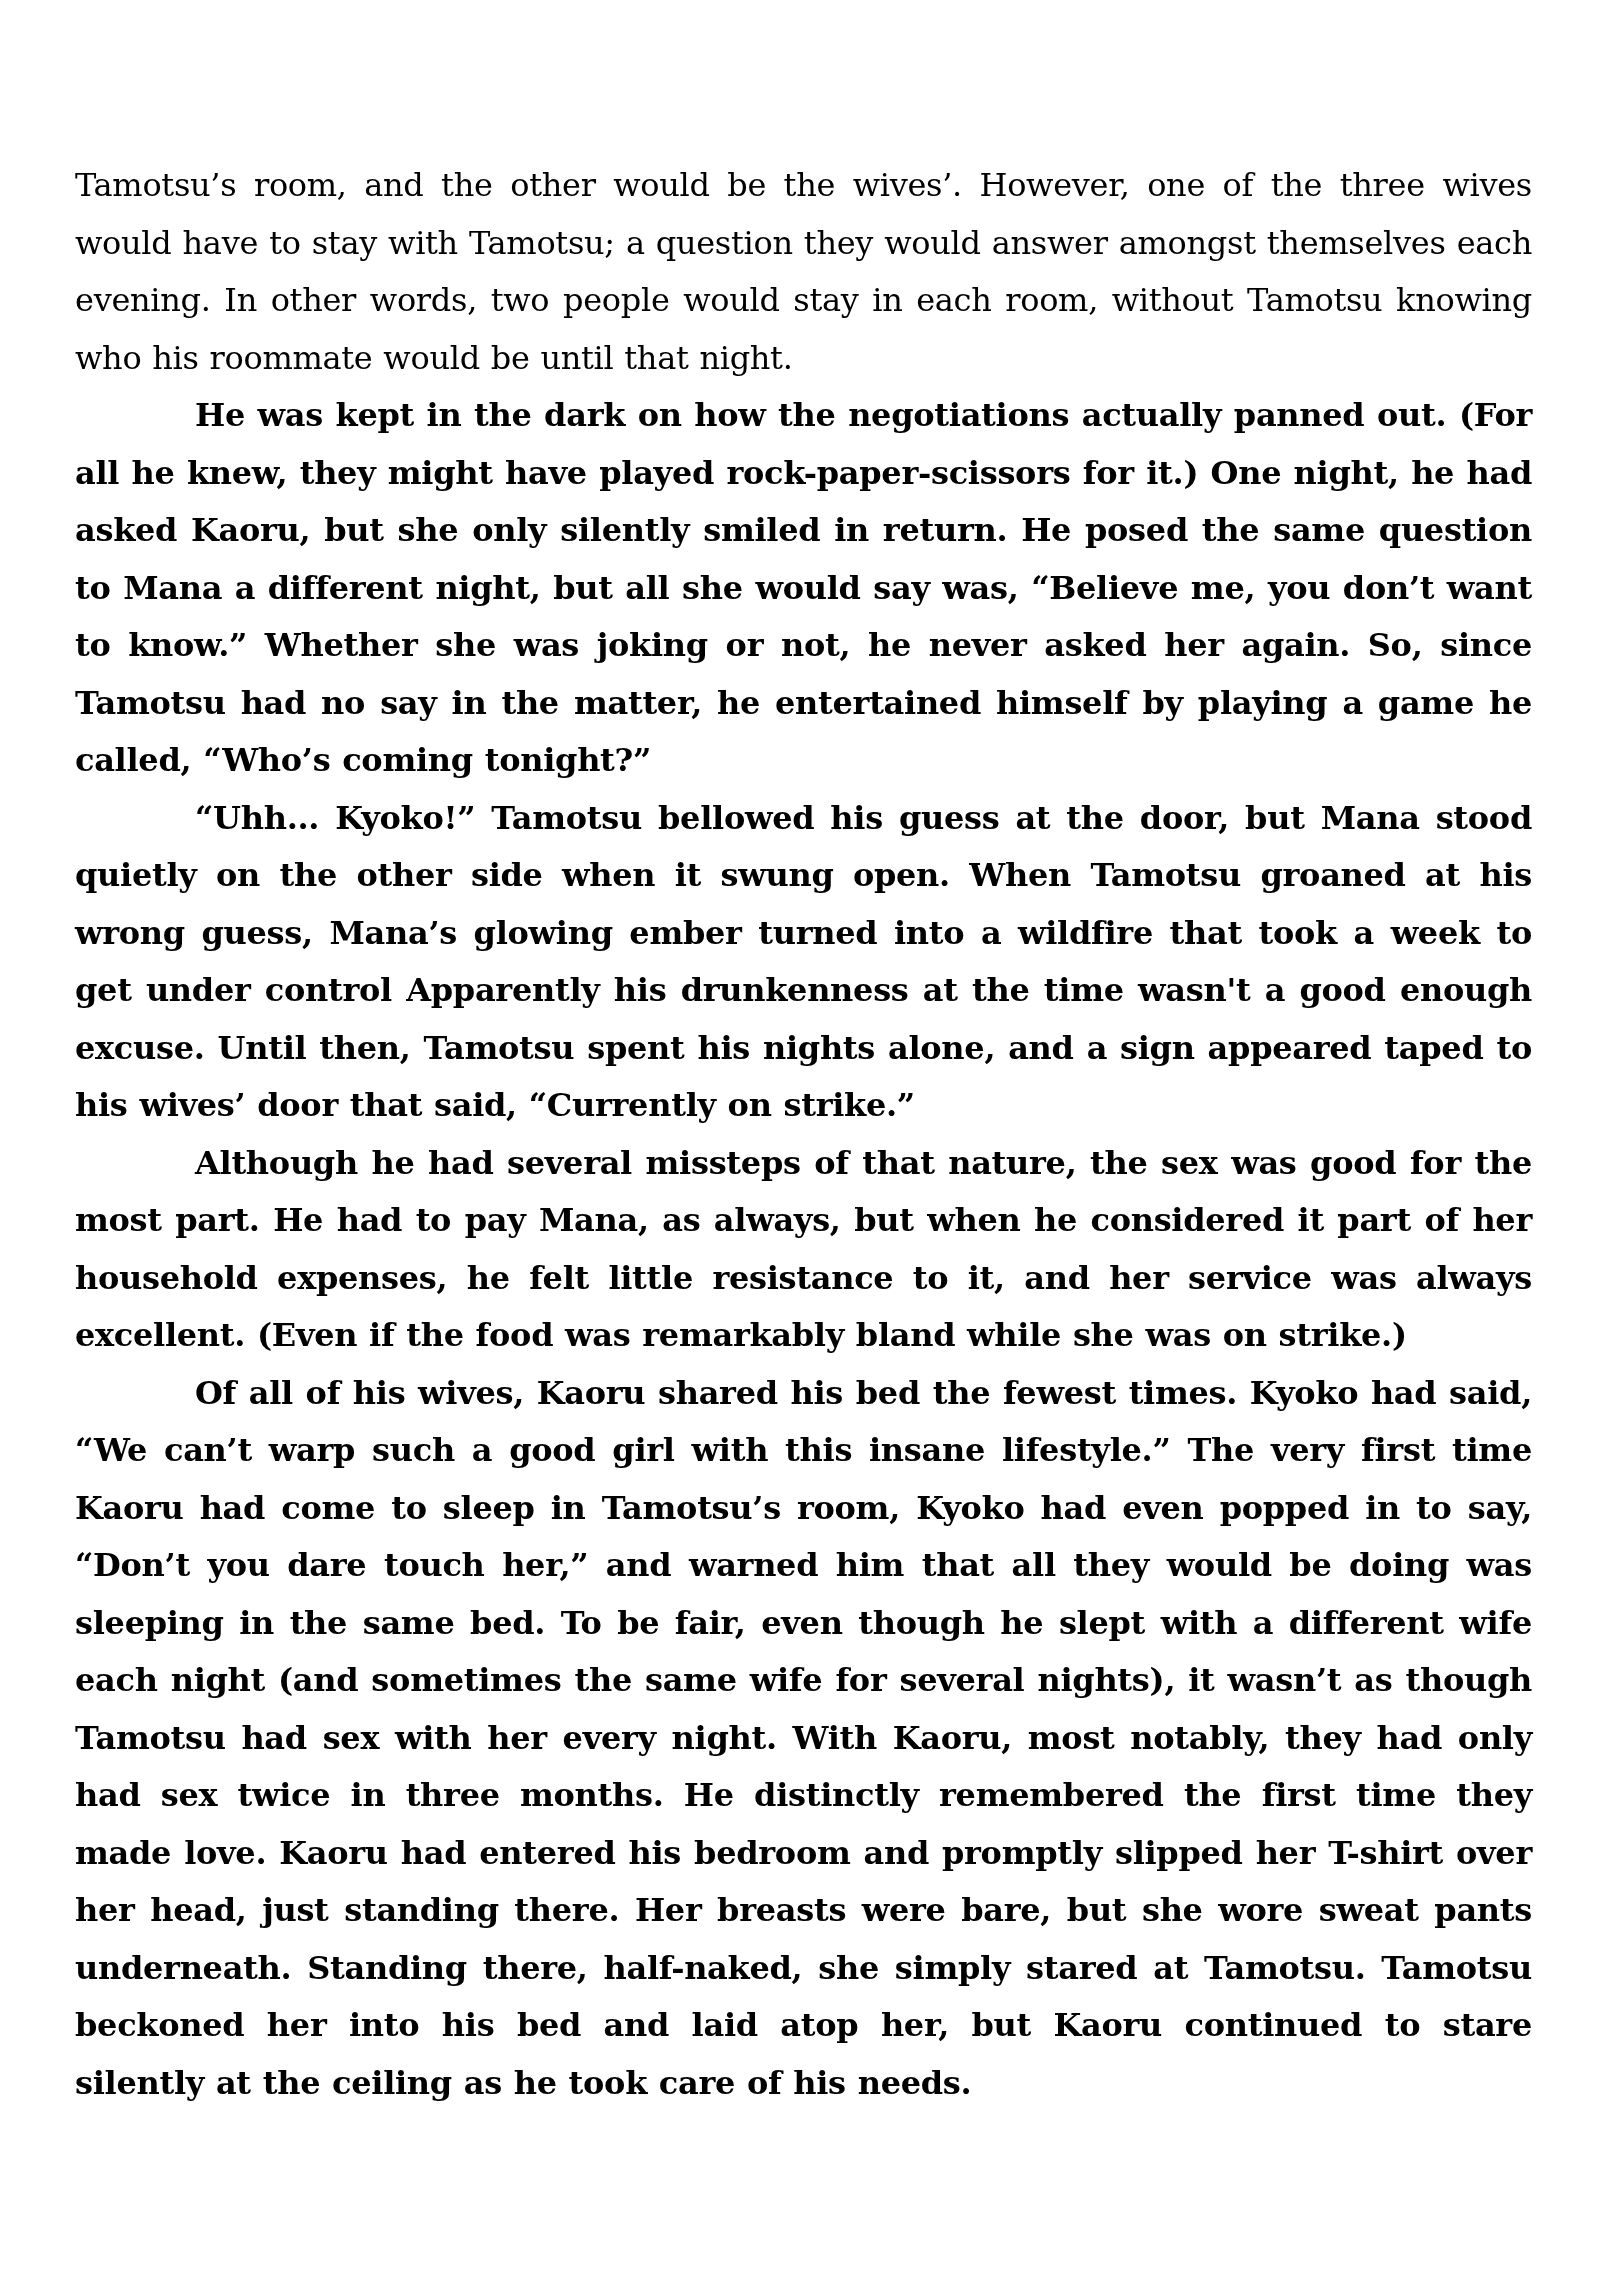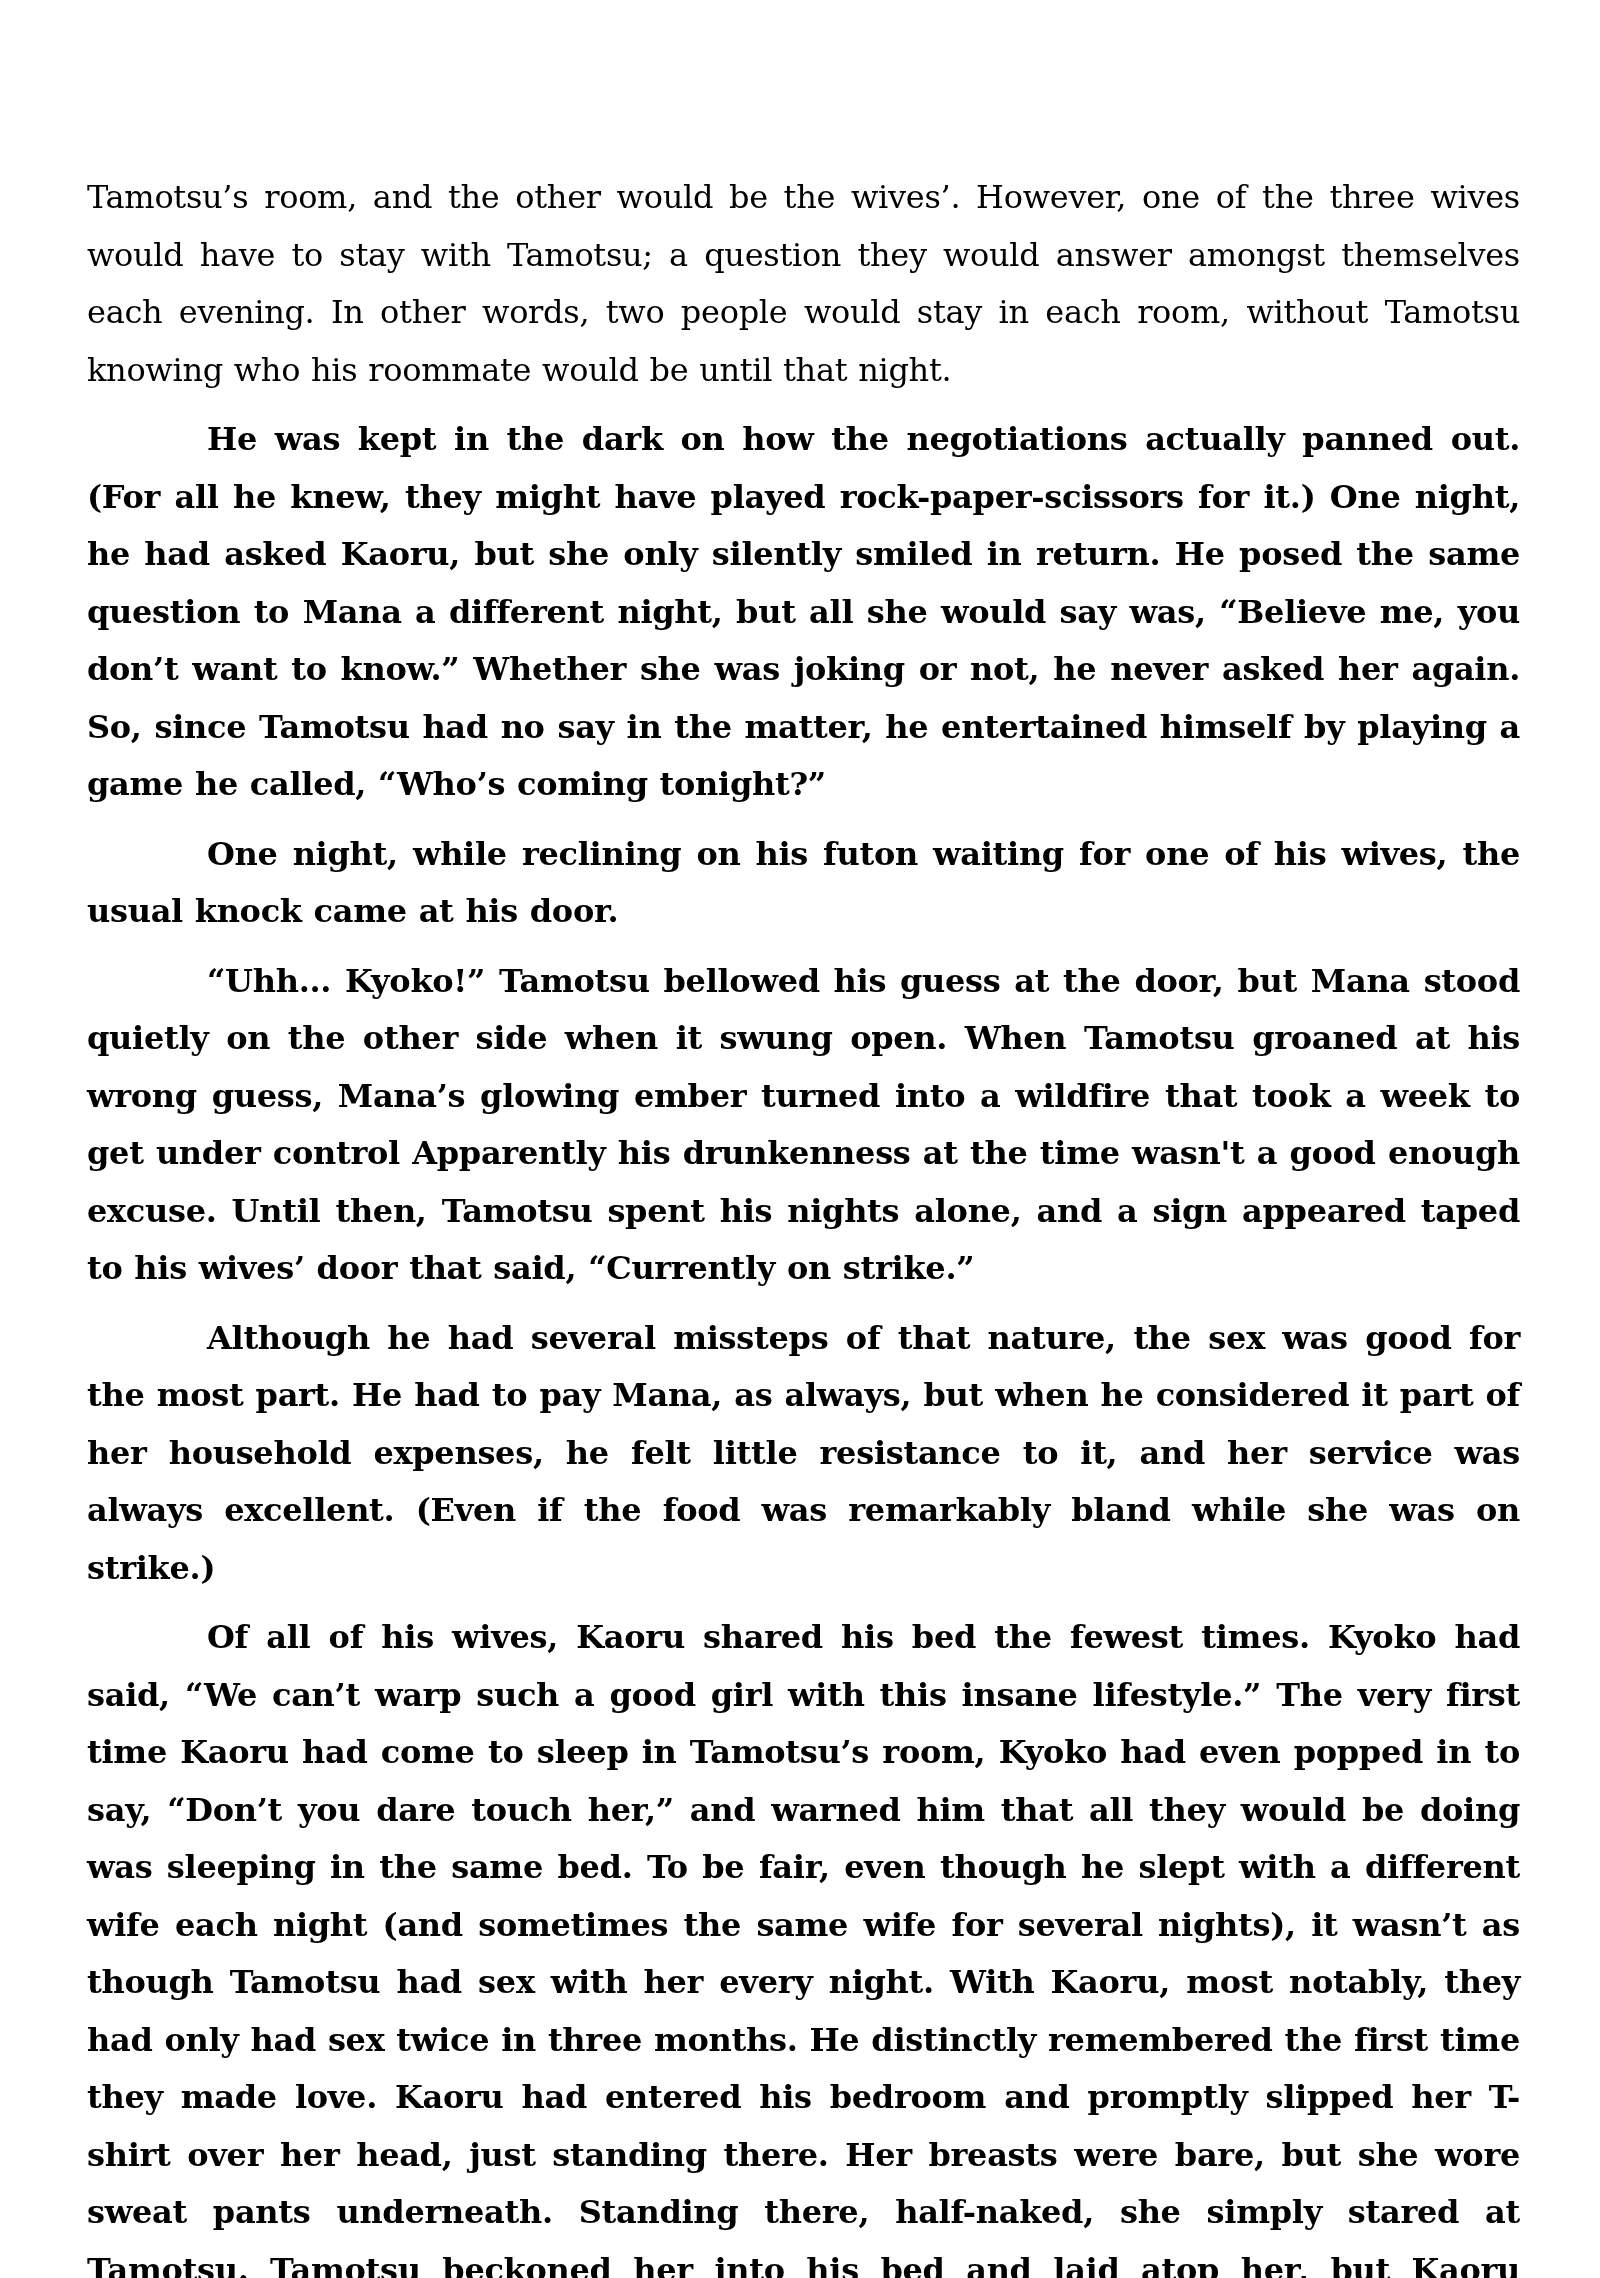--- a/index.html
+++ b/index.html
@@ -14,37 +14,36 @@
     font-family: "DejaVu Serif", "Liberation Serif", serif;
   }
   .page {
     box-sizing: border-box;
     width: 1600px;
     height: 2278px;
     padding: 157px 68px 0 75px;
     background: #ffffff;
   }
   .page p {
-    margin: 12px;
+    margin: 0;
     padding: 0;
     font-size: 32px;
     line-height: 57.5px;
     color: #000000;
     text-align: justify;
     letter-spacing: -0.3px;
     word-spacing: 1px;
   }
   .page p.indent {
     text-indent: 120px;
     font-weight: bold;
   }
 </style>
 </head>
 <body>
 
 <div class="page">
   <p>Tamotsu’s room, and the other would be the wives’. However, one of the three wives would have to stay with Tamotsu; a question they would answer amongst themselves each evening. In other words, two people would stay in each room, without Tamotsu knowing who his roommate would be until that night.</p>
   <p class="indent">He was kept in the dark on how the negotiations actually panned out. (For all he knew, they might have played rock-paper-scissors for it.) One night, he had asked Kaoru, but she only silently smiled in return. He posed the same question to Mana a different night, but all she would say was, “Believe me, you don’t want to know.” Whether she was joking or not, he never asked her again. So, since Tamotsu had no say in the matter, he entertained himself by playing a game he called, “Who’s coming tonight?”</p>
-  <p class="indent">One night, while reclining on his futon waiting for one of his wives, the usual knock came at his door.</p>
   <p class="indent">“Uhh... Kyoko!” Tamotsu bellowed his guess at the door, but Mana stood quietly on the other side when it swung open. When Tamotsu groaned at his wrong guess, Mana’s glowing ember turned into a wildfire that took a week to get under control Apparently his drunkenness at the time wasn't a good enough excuse. Until then, Tamotsu spent his nights alone, and a sign appeared taped to his wives’ door that said, “Currently on strike.”</p>
   <p class="indent">Although he had several missteps of that nature, the sex was good for the most part. He had to pay Mana, as always, but when he considered it part of her household expenses, he felt little resistance to it, and her service was always excellent. (Even if the food was remarkably bland while she was on strike.)</p>
   <p class="indent">Of all of his wives, Kaoru shared his bed the fewest times. Kyoko had said, “We can’t warp such a good girl with this insane lifestyle.” The very first time Kaoru had come to sleep in Tamotsu’s room, Kyoko had even popped in to say, “Don’t you dare touch her,” and warned him that all they would be doing was sleeping in the same bed. To be fair, even though he slept with a different wife each night (and sometimes the same wife for several nights), it wasn’t as though Tamotsu had sex with her every night. With Kaoru, most notably, they had only had sex twice in three months. He distinctly remembered the first time they made love. Kaoru had entered his bedroom and promptly slipped her T-shirt over her head, just standing there. Her breasts were bare, but she wore sweat pants underneath. Standing there, half-naked, she simply stared at Tamotsu. Tamotsu beckoned her into his bed and laid atop her, but Kaoru continued to stare  silently at the ceiling as he took care of his needs.</p>
 </div>
 
 </body></html>

